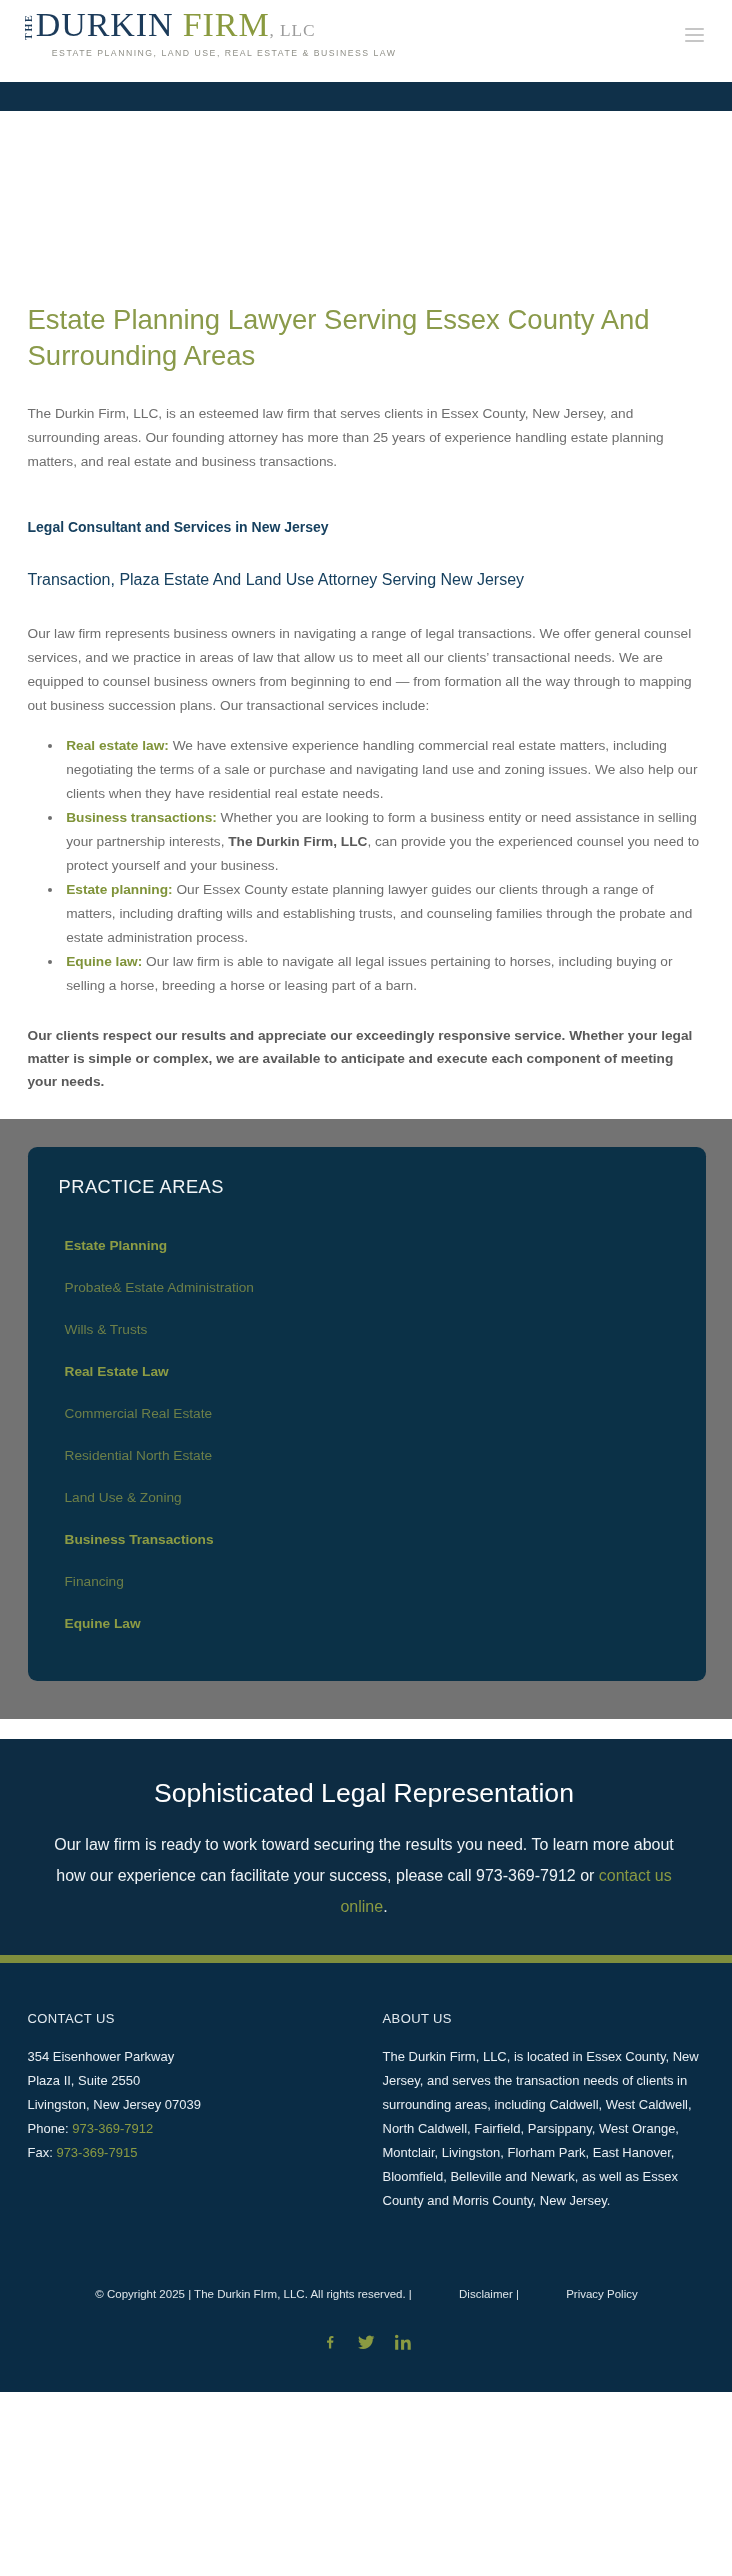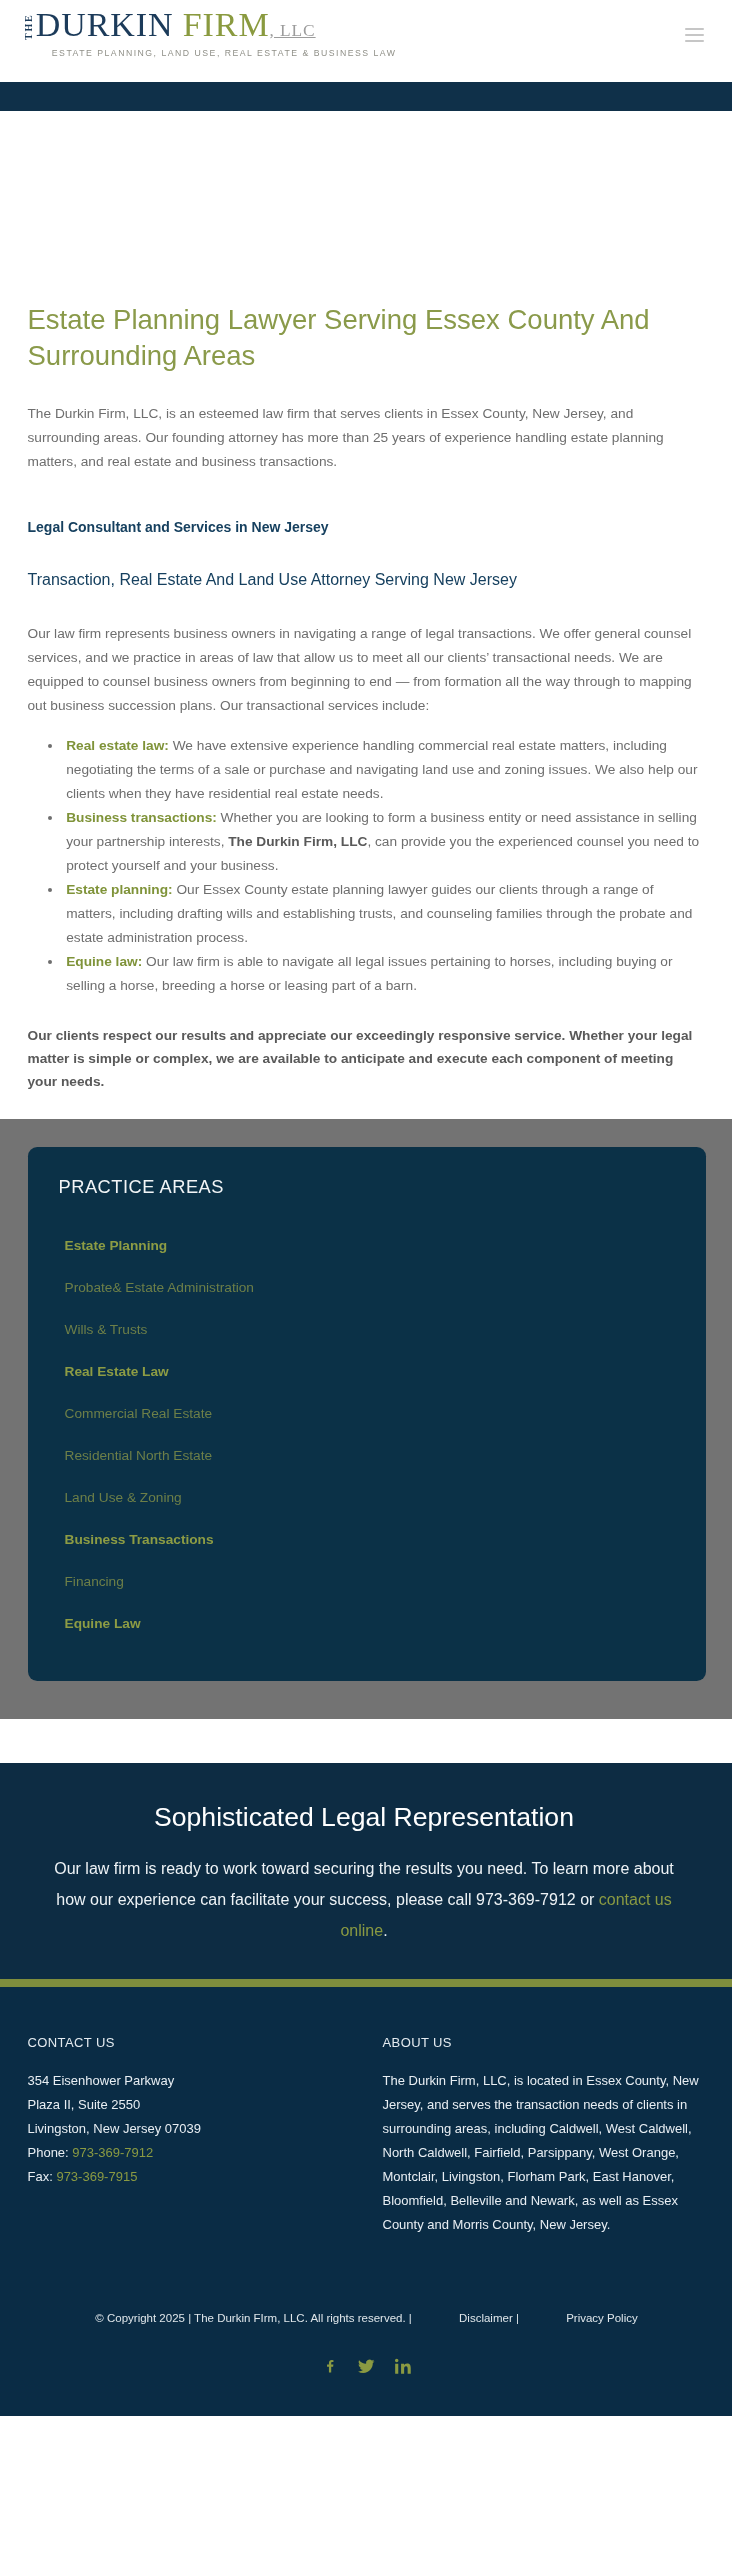--- a/index.html
+++ b/index.html
@@ -26,21 +26,21 @@
   .logo{position:absolute;left:23px;top:8.2px;display:flex;align-items:flex-start;cursor:pointer;}
   .logo-the{
     writing-mode:vertical-rl;transform:rotate(180deg);
     font-family:"Liberation Serif","DejaVu Serif",serif;
     font-size:10px;letter-spacing:1.8px;color:#1c3b5a;font-weight:bold;
     margin-right:1.8px;padding-top:1.8px;height:40px;text-align:center;
   }
   .logo-main{font-family:"Liberation Serif","DejaVu Serif",serif;line-height:1;white-space:nowrap;}
   .logo-durkin{font-size:34px;color:#1c3b5a;letter-spacing:0.9px;}
   .logo-firm{font-size:34px;color:#8a9a3f;letter-spacing:0.9px;}
-  .logo-llc{font-size:17.4px;color:#9c9c9c;letter-spacing:0.9px;text-decoration:underline;}
+  .logo-llc{font-size:17.4px;color:#9c9c9c;letter-spacing:0.9px;}
   .logo-tagline{
     font-size:8.7px;color:#8f8f87;letter-spacing:1.5px;margin-top:5.5px;white-space:nowrap;margin-left:16px;
   }
   .hamburger{
     position:absolute;right:29px;top:27.5px;width:19px;height:14.7px;
     background:none;border:none;display:flex;flex-direction:column;justify-content:space-between;cursor:pointer;
   }
   .hamburger span{display:block;height:2.7px;width:100%;background:#c6c6c6;border-radius:0.9px;}
   
   nav.navbar{height:29px;background:var(--navy-bar);}
@@ -62,21 +62,21 @@
   section.pa-band{margin-top:26px;background:#737373;padding:28px 27.5px 38px 27.5px;}
   .pa-card{background:var(--card);border-radius:9.2px;padding:29px 0 37px 0;}
   .pa-title{font-size:18.3px;font-weight:400;color:#f2f5f7;letter-spacing:0.5px;padding:0 31px;margin-bottom:26px;}
   ul.pa-list{list-style:none;}
   ul.pa-list li{
     height:42px;display:flex;align-items:center;padding:0 37px;
     font-size:13.7px;color:var(--olive-dim);cursor:pointer;
   }
   ul.pa-list li.em{font-weight:bold;color:#8d9c44;}
   
-  section.cta{margin-top:44px;background:var(--cta);text-align:center;padding:37px 50px 33px 45px;}
+  section.cta{margin-top:20px;background:var(--cta);text-align:center;padding:37px 50px 33px 45px;}
   .cta h2{font-size:26.6px;font-weight:400;color:#ffffff;line-height:35px;}
   .cta p{margin-top:18.3px;font-size:16px;line-height:31px;color:#eef3f6;}
   .cta a{color:var(--olive);text-decoration:none;cursor:pointer;}
   .divider{height:7.3px;background:var(--divider);}
   
   footer.site{background:var(--footer);padding:48px 27.5px 42px 27.5px;}
   .f-cols{display:grid;grid-template-columns:1fr 1fr;column-gap:32px;}
   .f-col h4{font-size:13px;font-weight:400;color:#e3eaef;letter-spacing:0.4px;margin-bottom:18.3px;line-height:16.5px;}
   .f-line{font-size:13px;line-height:24px;color:#e8eef3;}
   .f-line a{color:var(--olive);text-decoration:none;cursor:pointer;}
@@ -107,21 +107,21 @@
     <span></span>
   </button>
 </header>
 
 <nav class="navbar"></nav>
 
 <main class="content">
   <h1 class="page-h1">Estate Planning Lawyer Serving Essex County And Surrounding Areas</h1>
   <p class="body-p">The Durkin Firm, LLC, is an esteemed law firm that serves clients in Essex County, New Jersey, and surrounding areas. Our founding attorney has more than 25 years of experience handling estate planning matters, and real estate and business transactions.</p>
   <h2 class="page-h2">Legal Consultant and Services in New Jersey</h2>
-  <h3 class="page-h3">Transaction, Real Estate And Land Use Attorney Serving New Jersey</h3>
+  <h3 class="page-h3">Transaction, Plaza Estate And Land Use Attorney Serving New Jersey</h3>
   <p class="body-p services-p">Our law firm represents business owners in navigating a range of legal transactions. We offer general counsel services, and we practice in areas of law that allow us to meet all our clients’ transactional needs. We are equipped to counsel business owners from beginning to end — from formation all the way through to mapping out business succession plans. Our transactional services include:</p>
   <ul class="services">
     <li><strong class="lead">Real estate law:</strong><span> We have extensive experience handling commercial real estate matters, including negotiating the terms of a sale or purchase and navigating land use and zoning issues. We also help our clients when they have residential real estate needs.</span></li>
     <li><strong class="lead">Business transactions:</strong><span> Whether you are looking to form a business entity or need assistance in selling your partnership interests, </span><strong class="firm-strong">The Durkin Firm, LLC</strong><span>, can provide you the experienced counsel you need to protect yourself and your business.</span></li>
     <li><strong class="lead">Estate planning:</strong><span> Our Essex County estate planning lawyer guides our clients through a range of matters, including drafting wills and establishing trusts, and counseling families through the probate and estate administration process.</span></li>
     <li><strong class="lead">Equine law:</strong><span> Our law firm is able to navigate all legal issues pertaining to horses, including buying or selling a horse, breeding a horse or leasing part of a barn.</span></li>
   </ul>
   <p class="closing">Our clients respect our results and appreciate our exceedingly responsive service. Whether your legal matter is simple or complex, we are available to anticipate and execute each component of meeting your needs.</p>
 </main>
 

